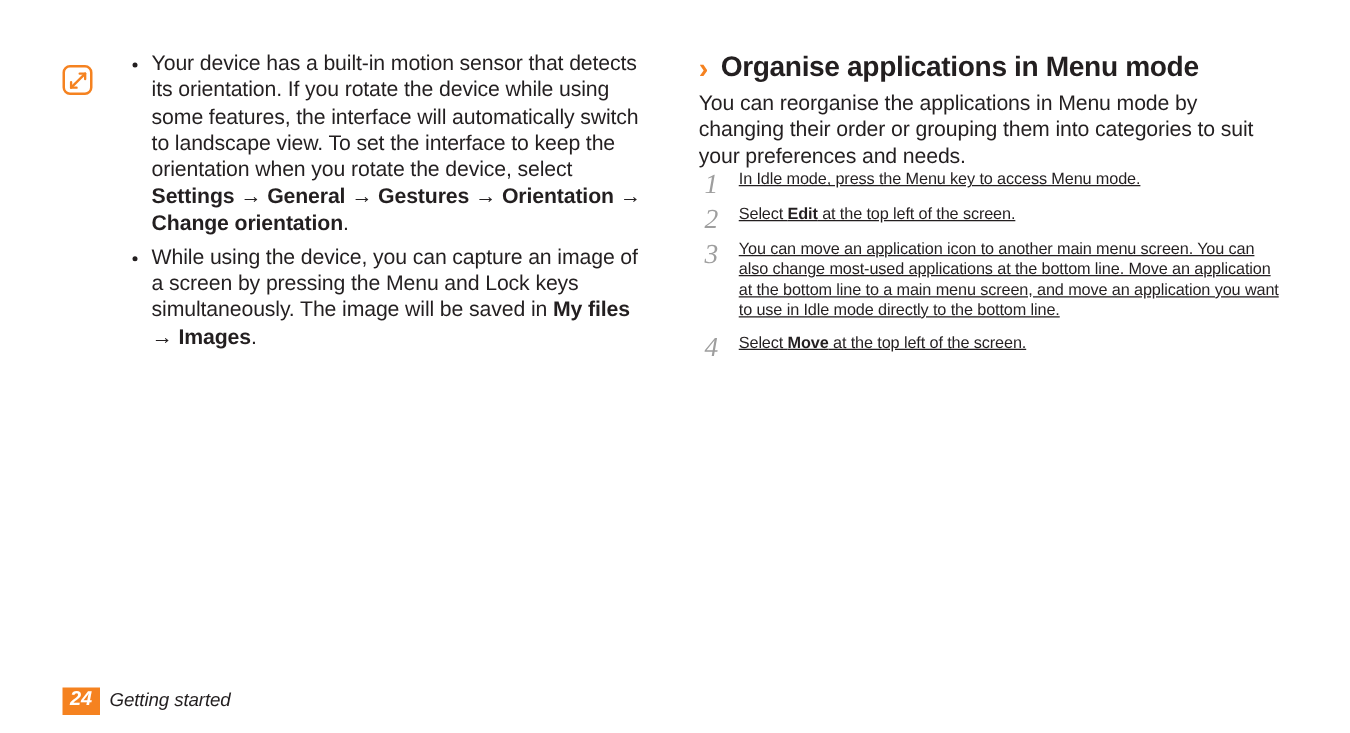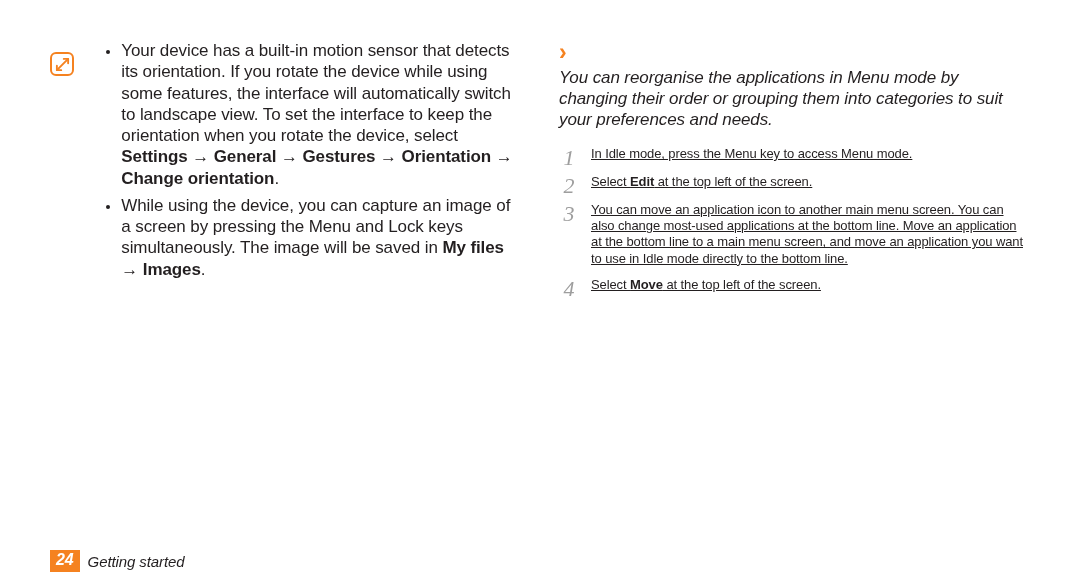--- a/index.html
+++ b/index.html
@@ -49,21 +49,21 @@
       font-size: 23px;
       line-height: 1;
       position: relative;
       top: 1px;
     }
     .heading-text {
       font-weight: 700;
       font-size: 22.5px;
       letter-spacing: -0.3px;
     }
-    .intro { margin-bottom: 16px; font-size: 17px; line-height: 1.24; font-style: italic; }
+    .intro { margin-bottom: 0; font-size: 17px; line-height: 1.24; }
     .step { display: flex; gap: 12px; margin-bottom: 6px; }
     .step-num {
       flex: 0 0 auto;
       width: 20px;
       color: #9e9e9e;
       font-style: italic;
       font-family: Georgia, "Times New Roman", serif;
       font-size: 22px;
       line-height: 1;
       text-align: center;
@@ -71,21 +71,21 @@
       top: 1px;
     }
     .step-body { flex: 1; font-size: 13px; line-height: 1.24; text-decoration: underline; }
     .step-body p { margin-bottom: 4px; }
     .b { font-weight: 700; }
     .footer {
       position: absolute;
       left: 50px;
       bottom: 14px;
       display: flex;
-      align-items: flex-end;
+      align-items: center;
       gap: 8px;
     }
     .page-num {
       background: #f58220;
       color: #fff;
       font-weight: 700;
       font-style: italic;
       font-size: 16px;
       padding: 0 6px 1px 6px;
       line-height: 1.3;
@@ -108,20 +108,21 @@
       <ul class="note-list">
           <li>Your device has a built-in motion sensor that detects its orientation. If you rotate the device while using some features, the interface will automatically switch to landscape view. To set the interface to keep the orientation when you rotate the device, select <span class="b">Settings → General → Gestures → Orientation → Change orientation</span>.</li>
           <li>While using the device, you can capture an image of a screen by pressing the Menu and Lock keys simultaneously. The image will be saved in <span class="b">My files → Images</span>.</li>
         </ul>
     </div>
   </div>
 
   <div class="col">
     <div class="heading">
       <span class="heading-chevron">›</span>
+      <span class="heading-text">Organise applications in Menu mode</span>
     </div>
     <p class="intro">You can reorganise the applications in Menu mode by changing their order or grouping them into categories to suit your preferences and needs.</p>
     <div id="steps">
         <div class="step">
           <div class="step-num">1</div>
           <div class="step-body">
             <p>In Idle mode, press the Menu key to access Menu mode.</p>
           </div>
         </div>
         <div class="step">

